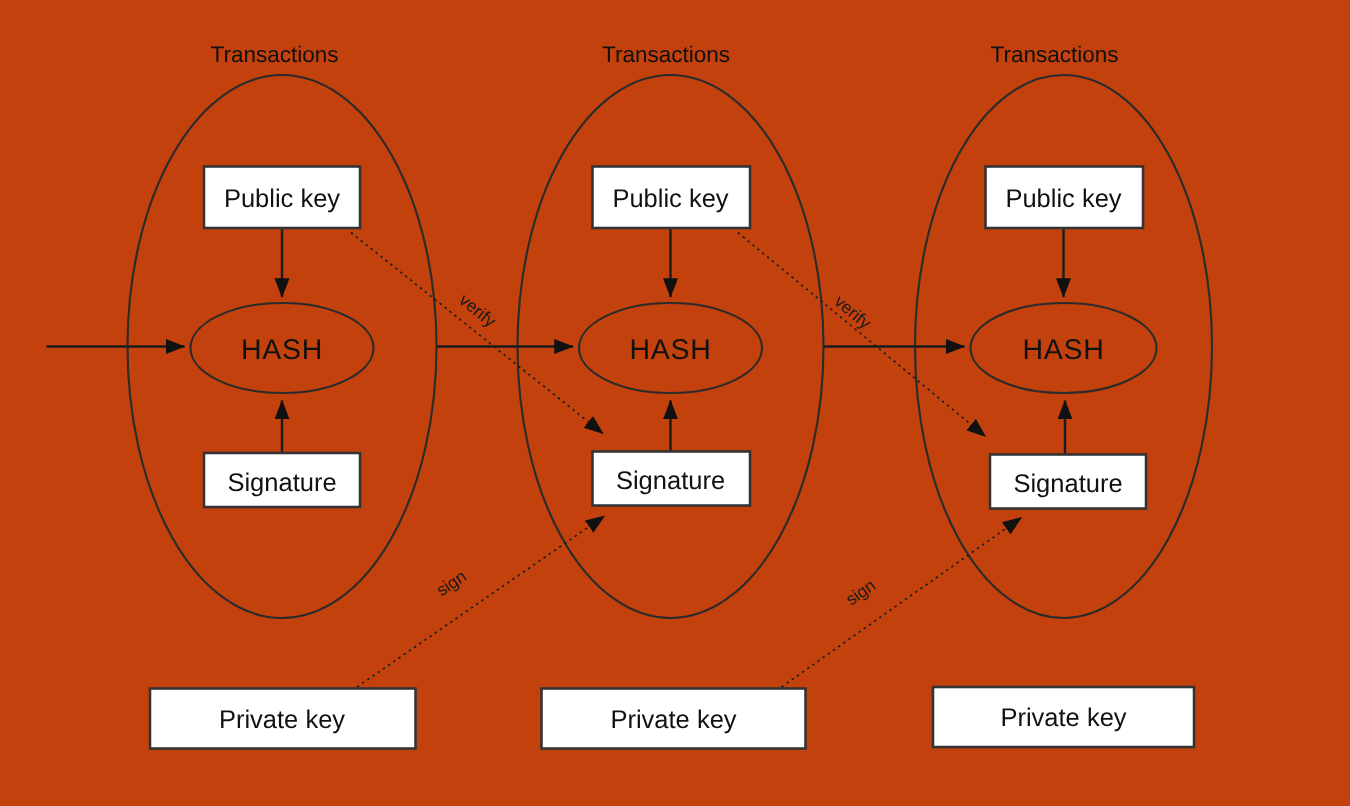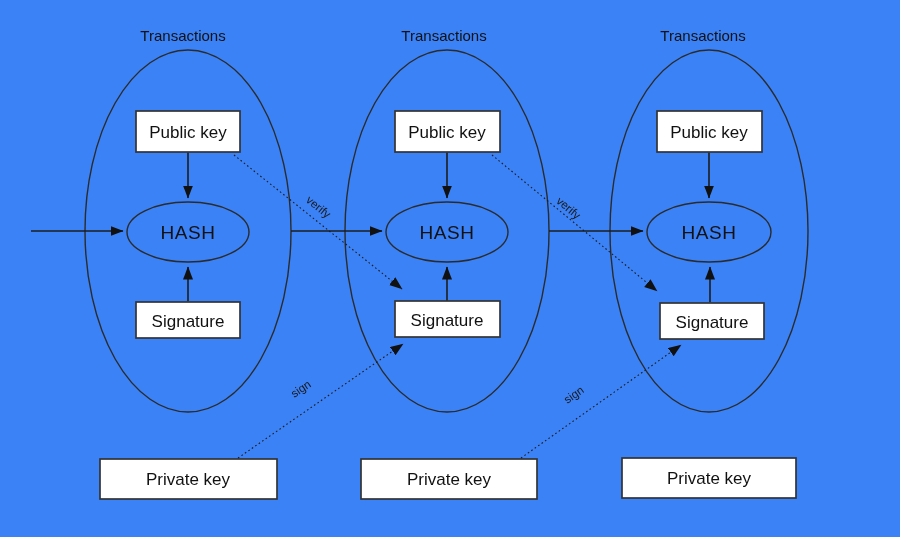--- a/index.html
+++ b/index.html
@@ -8,21 +8,21 @@
     background: #ffffff;
     width: 900px;
     height: 537px;
     overflow: hidden;
     font-family: "Liberation Sans", sans-serif;
   }
   #stage {
     position: relative;
     width: 900px;
     height: 537px;
-    background: #3b82f6;
+    background: #c2410c;
     text-decoration: underline;
   }
   svg { display: block; }
   text {
     font-family: "Liberation Sans", sans-serif;
     fill: #111111;
   }
   .block-title { font-size: 15px; }
   .box-label   { font-size: 17px; }
   .hash-label  { font-size: 19px; letter-spacing: 0.5px; }

